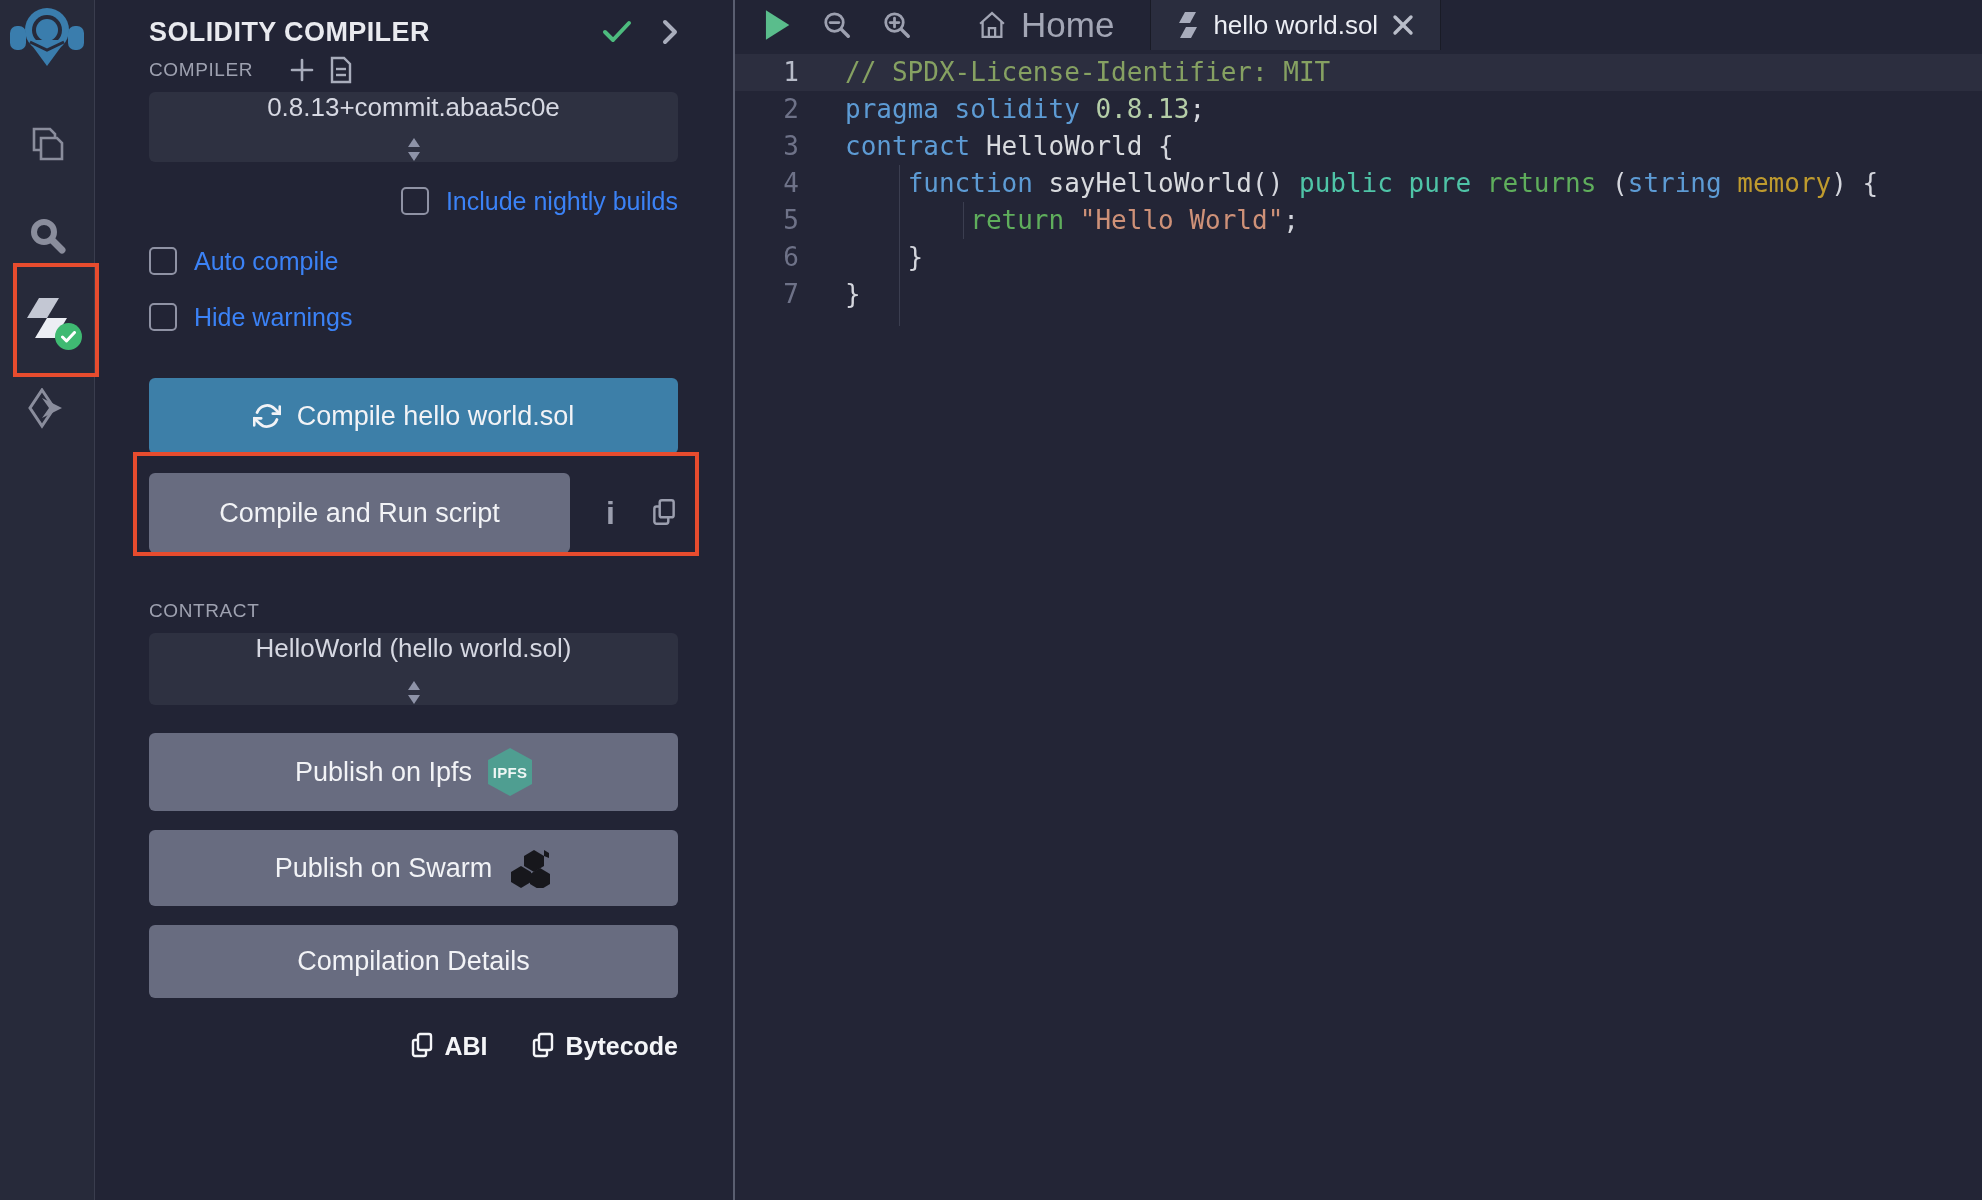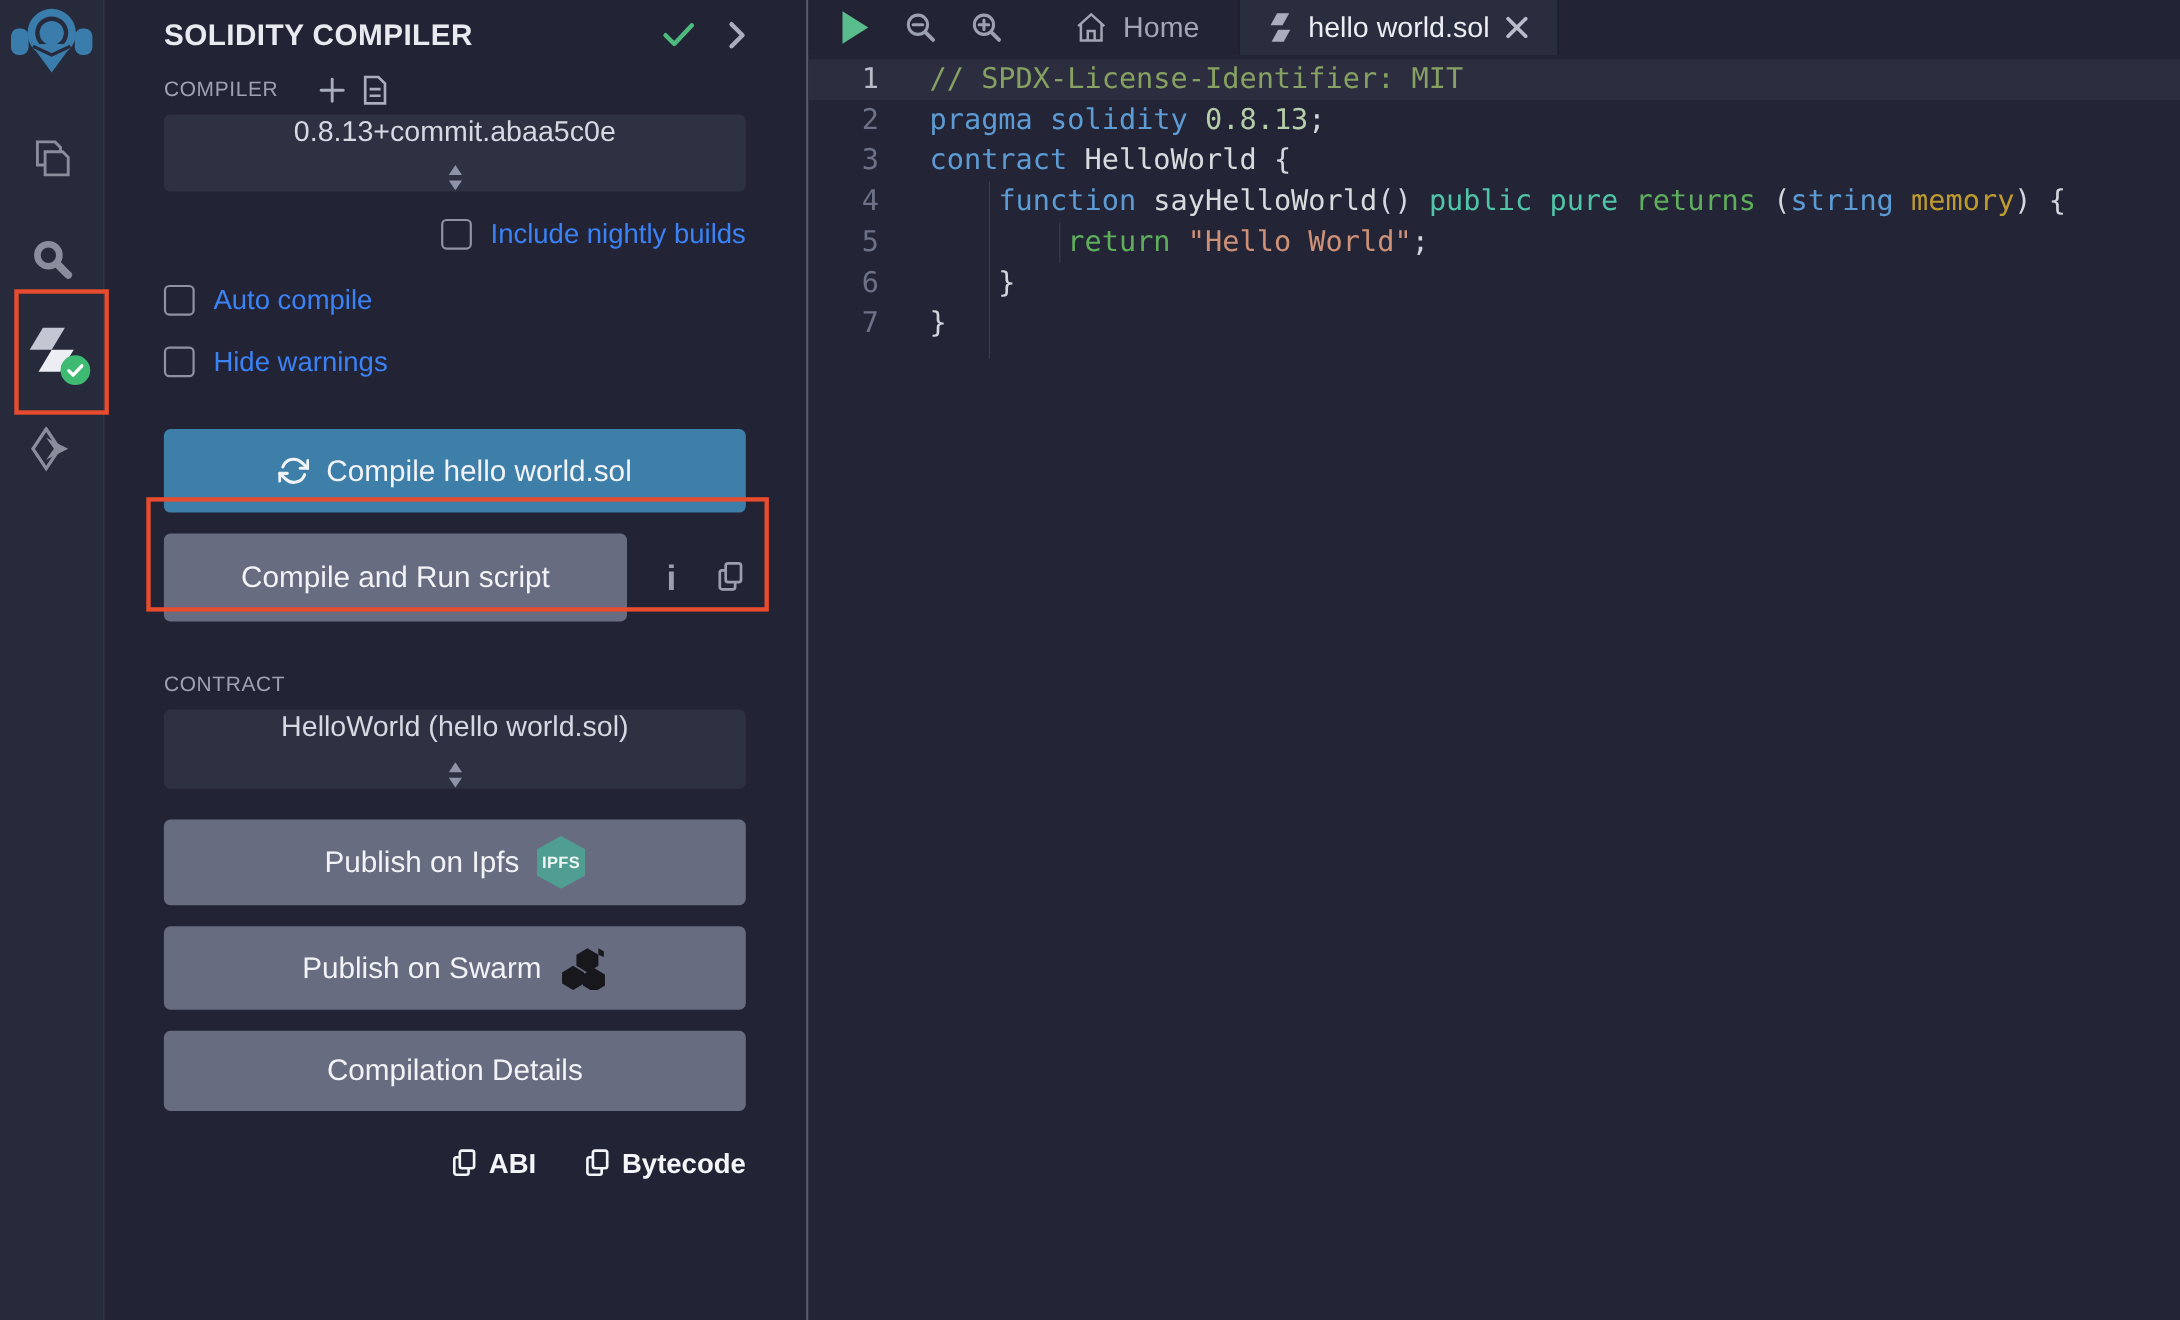--- a/index.html
+++ b/index.html
@@ -20,21 +20,21 @@
   .badge-check { position:absolute; right:-12px; bottom:-8px; width:27px; height:27px;
     border-radius:50%; background:#3fba72; display:flex; align-items:center; justify-content:center; }
 
   
   .side-panel { width:640px; flex:0 0 640px; background:#222435; border-right:2px solid #5a5e70;
     padding:0 55px 0 54px; position:relative; }
   .panel-title-row { margin-top:12px; height:40px; display:flex; align-items:center; }
   .panel-title { font-size:27px; font-weight:600; color:#e9eaef; letter-spacing:.4px; flex:1; }
   .title-icons { display:flex; align-items:center; gap:30px; }
 
-  .compiler-row { margin-top:16px; height:28px; display:flex; align-items:center; gap:14px; color:#9ea1b0; }
+  .compiler-row { margin-top:4px; height:28px; display:flex; align-items:center; gap:14px; color:#9ea1b0; }
   .section-label { font-size:19px; letter-spacing:.6px; color:#9ea1b0; font-weight:500; }
   .mini-icon { color:#a9adbc; display:flex; align-items:center; cursor:pointer; }
   .compiler-row .mini-icon.plus { margin-left:22px; }
 
   .select-box { margin-top:8px; height:70px; background:#2e3141; border-radius:6px;
     display:flex; align-items:center; padding:0 24px; cursor:pointer;flex-direction:column; }
   .select-box .value { font-size:26px; color:#d6d8e2; flex:1; }
   .select-arrows { color:#8e93a8; }
 
   .check-row { display:flex; align-items:center; gap:17px; height:30px; }
@@ -73,21 +73,21 @@
   .copy-link { display:flex; align-items:center; gap:10px; color:#ffffff; cursor:pointer; }
   .copy-link .label { font-size:25px; font-weight:bold; color:#f4f5f8; }
 
   
   .editor { flex:1; position:relative; background:#232536; }
   .tab-bar { height:50px; display:flex; align-items:stretch; background:#222435; }
   .ed-tool { width:60px; display:flex; align-items:center; justify-content:center;
     cursor:pointer; color:#9da0b0; }
   .ed-tool.play { margin-left:12px; }
   .tab { display:flex; align-items:center; gap:14px; padding:0 26px; cursor:pointer; }
-  .tab-home { color:#a3a6b5; font-size:26px; margin-left:24px; }
+  .tab-home { color:#a3a6b5; font-size:35px; margin-left:24px; }
   .tab-active { background:#2a2d3e; border-left:1px solid #191b26; border-right:1px solid #191b26;
     color:#eceef4; font-size:26px; margin-left:10px; }
   .tab-active .fname { font-weight:500; }
 
   .code-area { position:absolute; left:0; right:0; top:50px; bottom:0;
     font-family:"DejaVu Sans Mono", monospace; font-size:26px; padding-top:4px; }
   .code-line { display:flex; height:37px; line-height:37px; white-space:pre; }
   .code-line.active { background:#2c2e3f; }
   .line-num { width:110px; flex:0 0 110px; text-align:right; padding-right:46px;
     color:#6e7288; }

